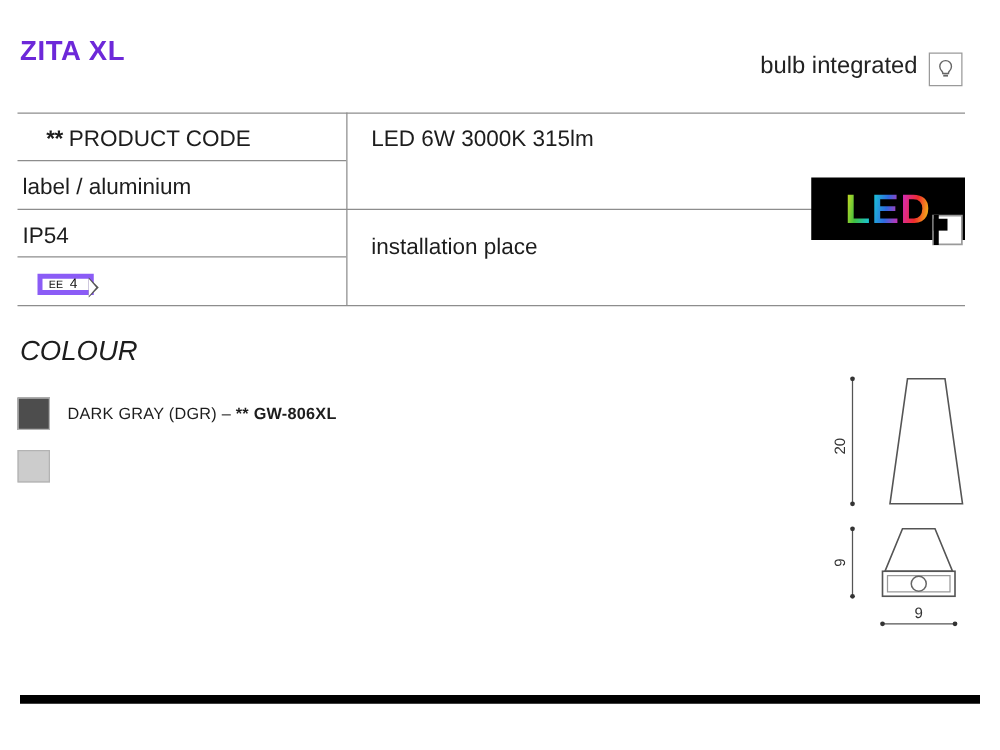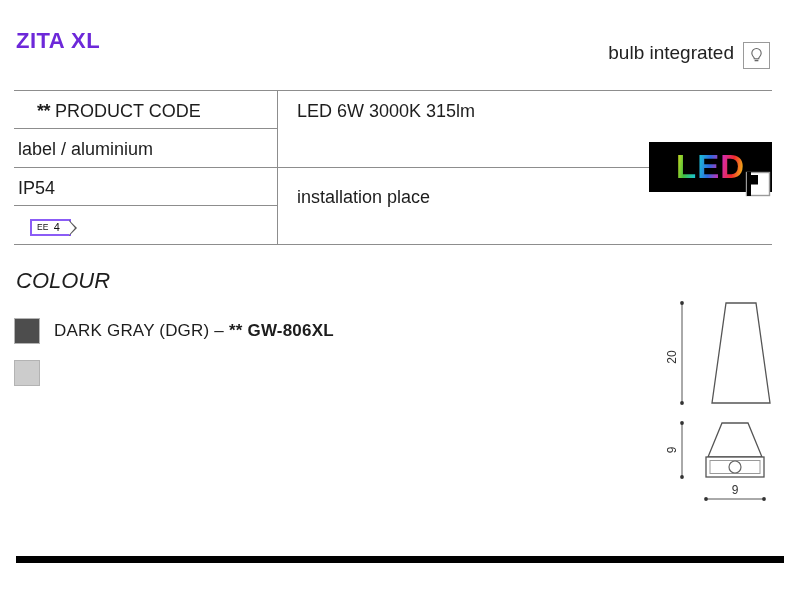--- a/index.html
+++ b/index.html
@@ -43,21 +43,21 @@
   .cell{position:absolute;font-size:18px;line-height:22px;color:#1d1d1d;white-space:nowrap;}
   .cell.l{left:4px;}
   .cell.r{left:283px;}
   .stars{font-weight:bold;letter-spacing:-0.5px;}
 
   
   .ee-badge{
     display:inline-flex;align-items:center;
     position:relative;margin-left:12px;vertical-align:middle;
     height:17px;padding:0 9px 0 5px;
-    border:2px solid #8b5cf6;box-sizing:border-box;background:#fff;
+    border:4px solid #8b5cf6;box-sizing:border-box;background:#fff;
     font-size:9px;color:#111;gap:5px;
   }
   .ee-badge .ee-small{font-size:8.5px;letter-spacing:0.2px;}
   .ee-badge .ee-num{font-size:11px;}
   .ee-badge:after{
     content:"";position:absolute;right:-8px;top:-1px;
     width:0;height:0;border-top:8.5px solid transparent;
     border-bottom:8.5px solid transparent;border-left:8px solid #555;
   }
   .ee-badge:before{
@@ -78,21 +78,21 @@
     -webkit-text-fill-color:transparent;
   }
 
   
   .inst-icon{position:absolute;left:744px;top:170px;width:28px;height:28px;}
 
   
   .colour-head{position:absolute;left:16px;top:268px;font-size:22px;line-height:26px;color:#1d1d1d;font-style:italic;}
   .sw-row{position:absolute;left:14px;display:flex;align-items:center;gap:14px;}
   .swatch{width:26px;height:26px;box-sizing:border-box;border:1px solid #b3b3b3;}
-  .sw-label{font-size:17px;line-height:18px;color:#1d1d1d;white-space:nowrap;letter-spacing:0.2px;}
+  .sw-label{font-size:13px;line-height:18px;color:#1d1d1d;white-space:nowrap;letter-spacing:0.2px;}
   .sw-label b{font-weight:bold;}
 
   
   .drawings{position:absolute;left:650px;top:285px;width:150px;height:230px;}
   .dimtext{font-size:12px;fill:#333;font-family:"Liberation Sans", sans-serif;}
 
   
   .bottombar{position:absolute;left:16px;top:556px;width:768px;height:7px;background:#000;}
 </style>
 </head>

